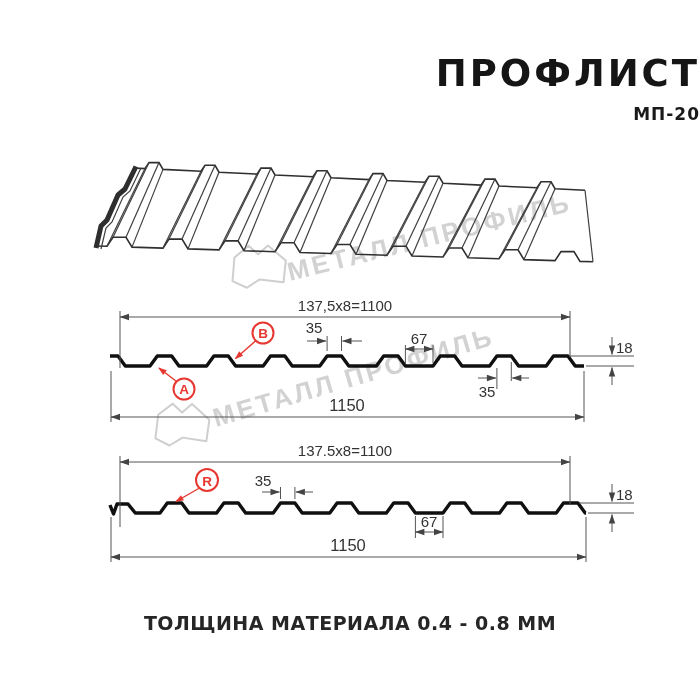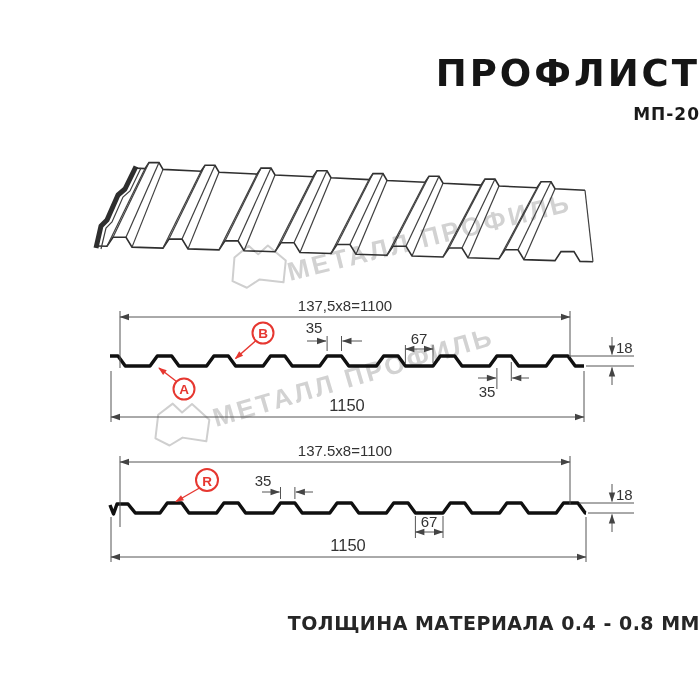--- a/index.html
+++ b/index.html
@@ -3,21 +3,21 @@
 <meta charset="utf-8">
 <style>
   html,body{margin:0;padding:0;background:#ffffff;}
   .page{position:relative;width:700px;height:700px;background:#ffffff;overflow:hidden;
         font-family:"Liberation Sans",sans-serif;}
   .title-wrap{position:absolute;top:52px;left:0;width:700px;text-align:right;}
   .main-title{font-family:"DejaVu Sans",sans-serif;font-size:37px;font-weight:800;
               letter-spacing:3px;color:#151515;}
   .sub-title{font-family:"DejaVu Sans",sans-serif;font-size:17px;font-weight:700;
              letter-spacing:1px;color:#1a1a1a;margin-top:9px;padding-left:20px;}
-  .footer-note{position:absolute;top:612px;left:0;width:700px;text-align:right;
+  .footer-note{position:absolute;top:612px;left:0;width:700px;text-align:center;
                font-family:"DejaVu Sans",sans-serif;font-size:19px;font-weight:700;
                letter-spacing:0.5px;color:#262626;}
   svg{position:absolute;top:0;left:0;}
   svg text{font-family:"Liberation Sans",sans-serif;fill:#333333;}
   .dim-t{font-size:15px;}
   .dim-big{font-size:16.5px;}
   .wm-text{font-size:26px;font-weight:bold;letter-spacing:3px;fill:#d2d2d2;}
   .red-lbl{font-size:13.5px;font-weight:bold;fill:#e63730;text-anchor:middle;}
   .dimline{stroke:#555555;stroke-width:1;}
   .thin3d{stroke:#3f3f3f;stroke-width:1.2;fill:none;}

